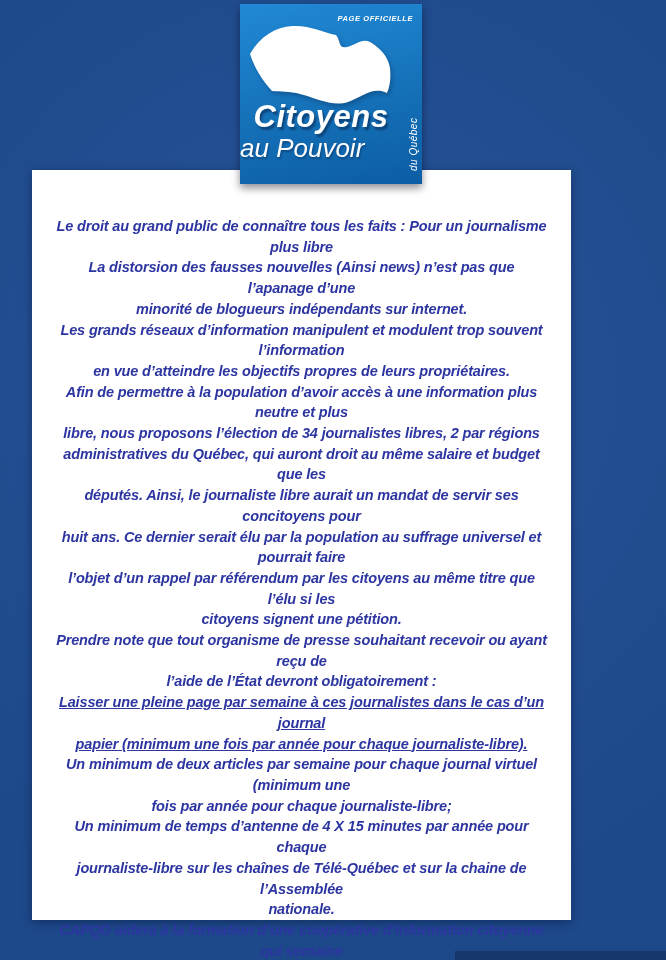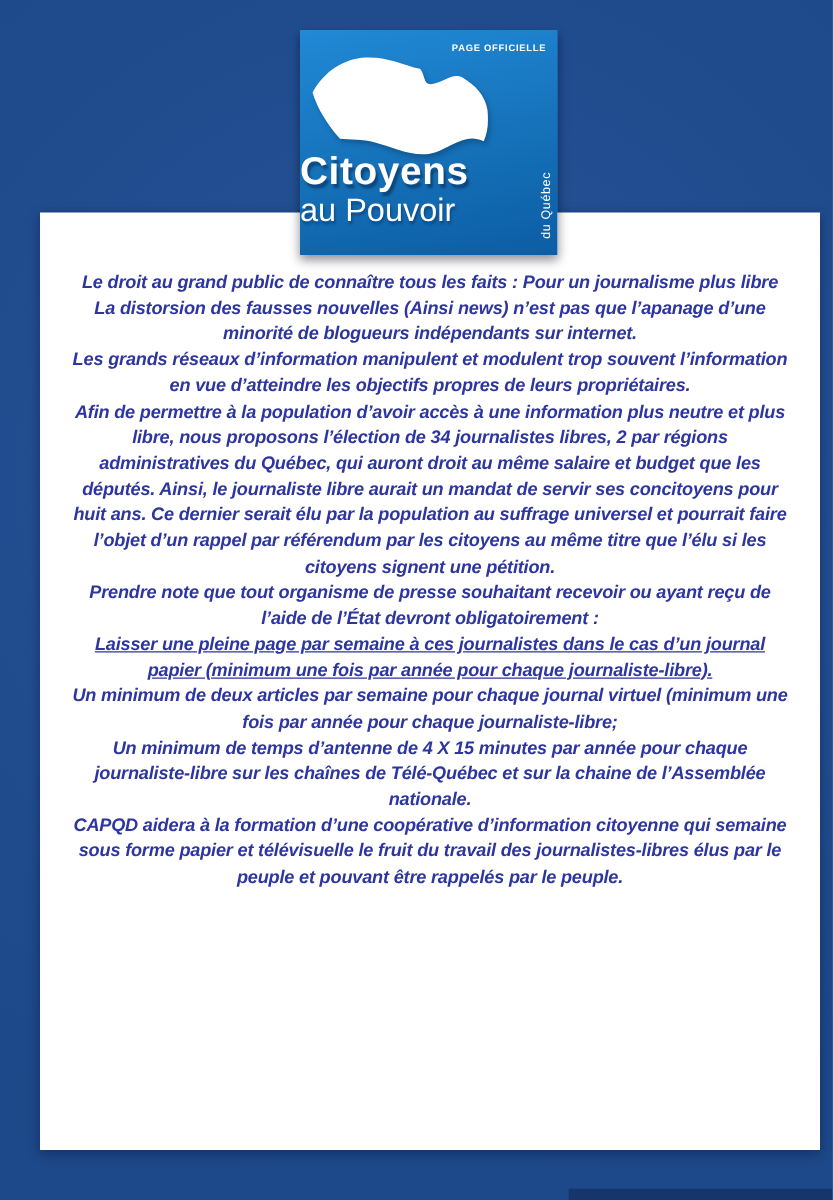--- a/index.html
+++ b/index.html
@@ -14,21 +14,21 @@
     background-image:
       radial-gradient(circle at 50% 40%, rgba(255,255,255,0.04), rgba(0,0,0,0.08) 85%);
     font-family: "Liberation Sans", sans-serif;
   }
 
   
   .card {
     position: absolute;
     left: 32px;
     top: 170px;
-    width: 624px;
+    width: 539px;
     height: 750px;
     background: #ffffff;
     box-shadow: 0 2px 9px rgba(0, 0, 25, 0.35);
     padding: 46px 23px 0 23px;
   }
   .card p {
     margin: 0;
     color: #2c35a0;
     font-size: 14.5px;
     line-height: 20.7px;
@@ -45,26 +45,27 @@
   .p5 { margin-top: 17px; }
   .p6 { margin-top: 33px; text-decoration: underline; }
   .p7 { margin-top: 13px; }
   .p8 { margin-top: 9px; }
   .p9 { margin-top: 7px; }
 
   
   .logo {
     position: absolute;
     left: 240px;
-    top: 24px;
-    width: 206px;
+    top: 4px;
+    width: 182px;
     height: 180px;
     background: linear-gradient(168deg, #2189d6 0%, #1571b8 55%, #0c5da4 100%);
     box-shadow: 0 4px 8px rgba(0, 0, 20, 0.45);
     z-index: 2;
+    font-style: italic;
   }
   .logo-badge {
     position: absolute;
     top: 10px;
     right: 9px;
     color: #ffffff;
     font-size: 7.5px;
     font-weight: bold;
     letter-spacing: 0.6px;
     white-space: nowrap;
@@ -75,20 +76,21 @@
     top: 18px;
     width: 158px;
     height: 102px;
     filter: drop-shadow(2px 3px 2px rgba(8, 40, 80, 0.35));
   }
   .logo-name {
     position: absolute;
     left: 0;
     right: 20px;
     top: 97px;
+    text-align: center;
     color: #ffffff;
     font-size: 31px;
     font-weight: bold;
     letter-spacing: 0.5px;
     line-height: 1;
     text-shadow: 2px 3px 2px rgba(8, 35, 74, 0.55);
   }
   .logo-sub {
     position: absolute;
     left: 0;

